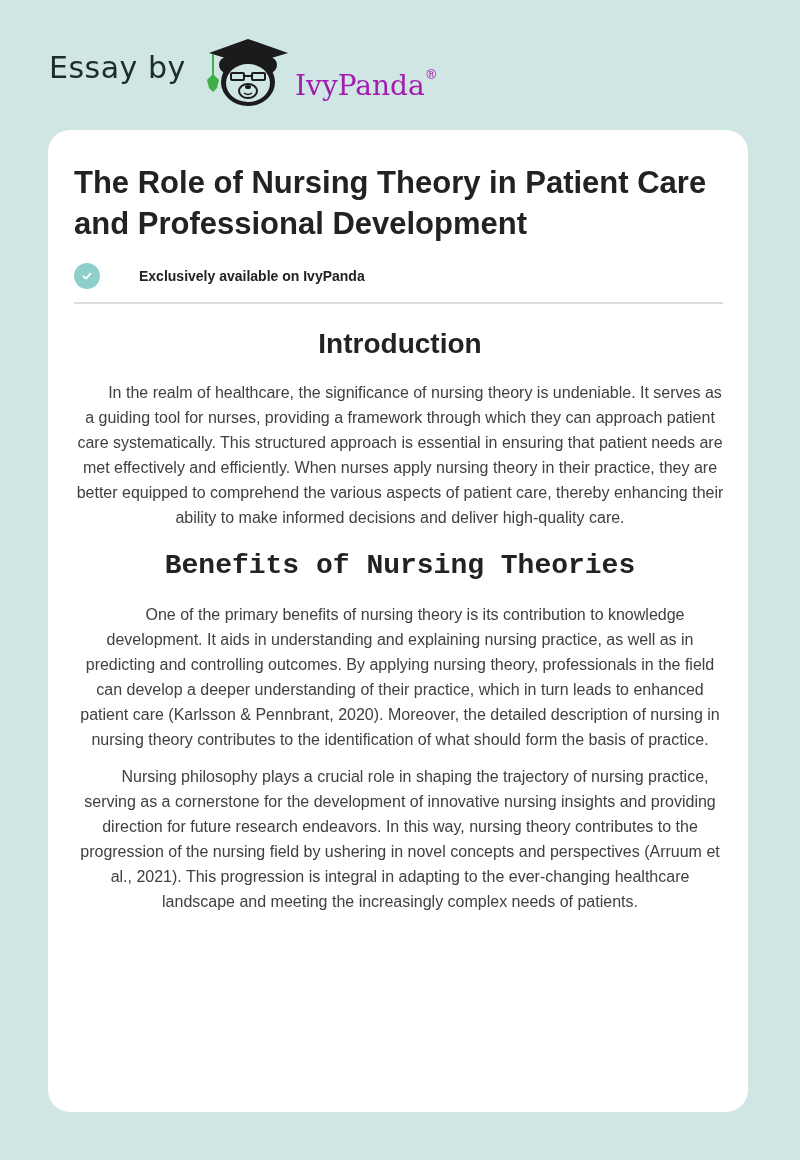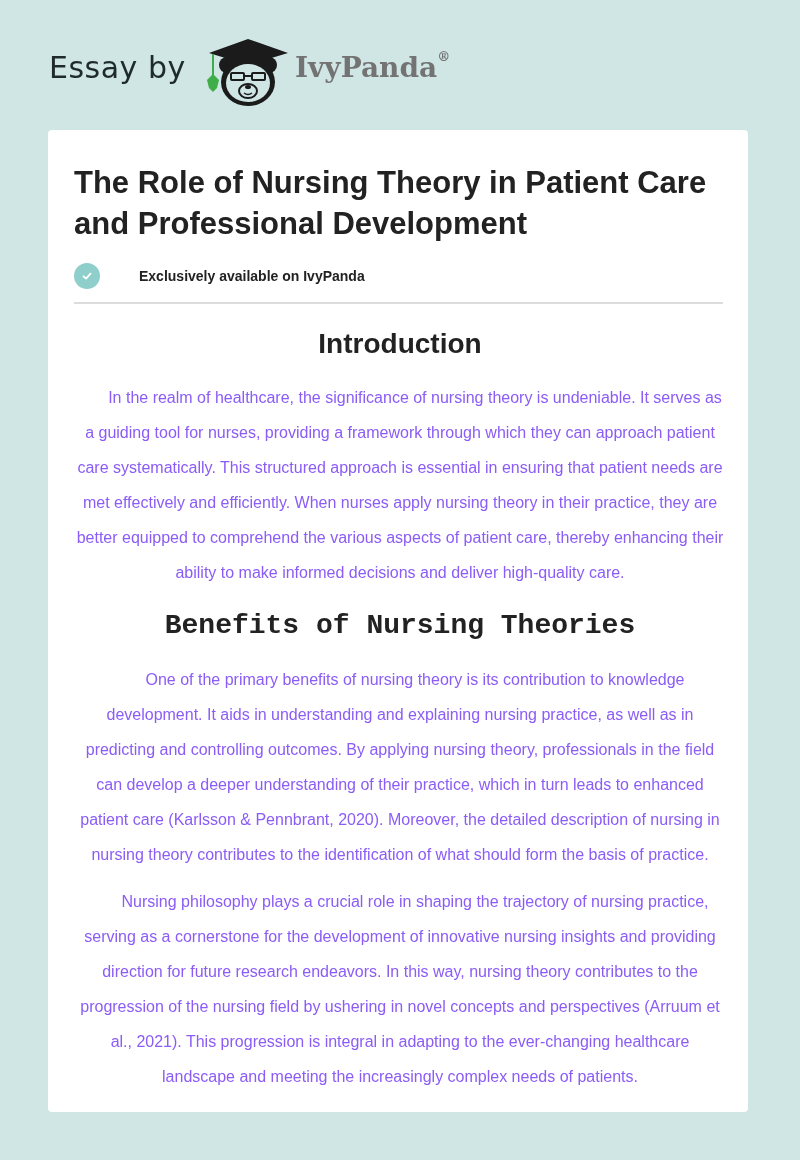--- a/index.html
+++ b/index.html
@@ -34,39 +34,39 @@
     .logo-icon {
       position: absolute;
       left: 203px;
       top: 36px;
       width: 90px;
       height: 72px;
     }
     .brand {
       position: absolute;
       left: 295px;
-      top: 51px;
+      top: 69px;
       font-family: "DejaVu Serif", serif;
-      font-weight: bold;
+      font-weight: normal;
       font-size: 28px;
-      color: #737373;
+      color: #a21caf;
     }
     .brand sup {
       font-size: 13px;
       position: relative;
       top: -6px;
     }
     .card {
       position: absolute;
       left: 48px;
       top: 130px;
       width: 700px;
       height: 982px;
       background: #ffffff;
-      border-radius: 4px;
+      border-radius: 22px;
       overflow: hidden;
     }
     .title {
       position: absolute;
       left: 26px;
       top: 32px;
       width: 650px;
       margin: 0;
       font-size: 31px;
       line-height: 41px;
@@ -123,23 +123,23 @@
       margin-bottom: 12px;
     }
     h2.benefits {
       margin-top: 10px;
       margin-bottom: 12px;
       font-family: Liberation Mono, monospace;
     }
     p {
       margin: 0 0 12px 0;
       font-size: 16px;
-      line-height: 35px;
+      line-height: 25px;
       text-indent: 30px;
-      color: #8b5cf6;
+      color: #404040;
     }
   </style>
 </head>
 <body>
 
 <div class="header">
   <span class="essay-by">Essay by</span>
 
   <svg class="logo-icon" viewBox="0 0 90 72">
 

